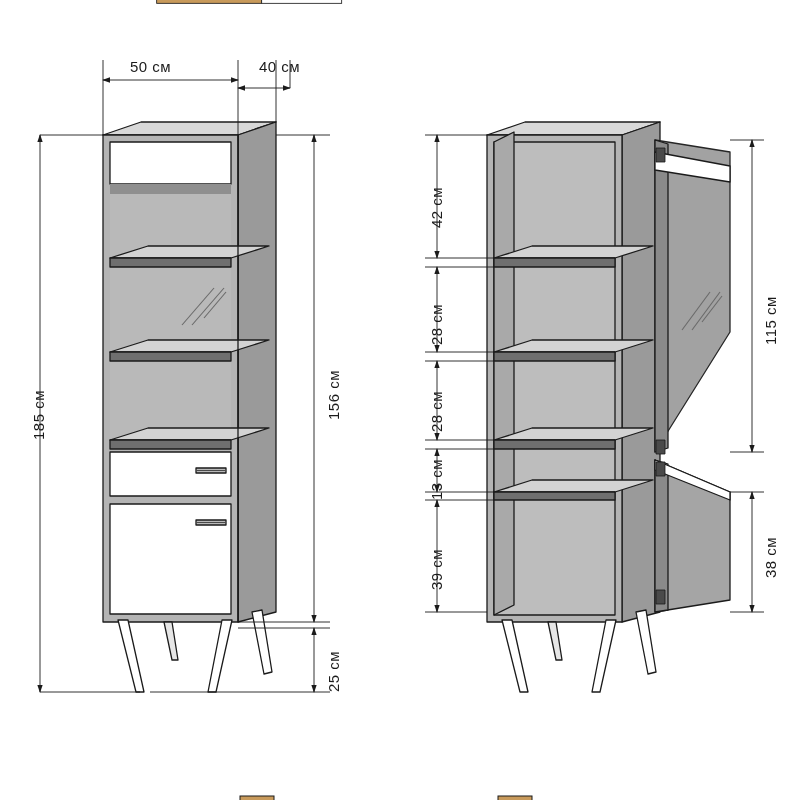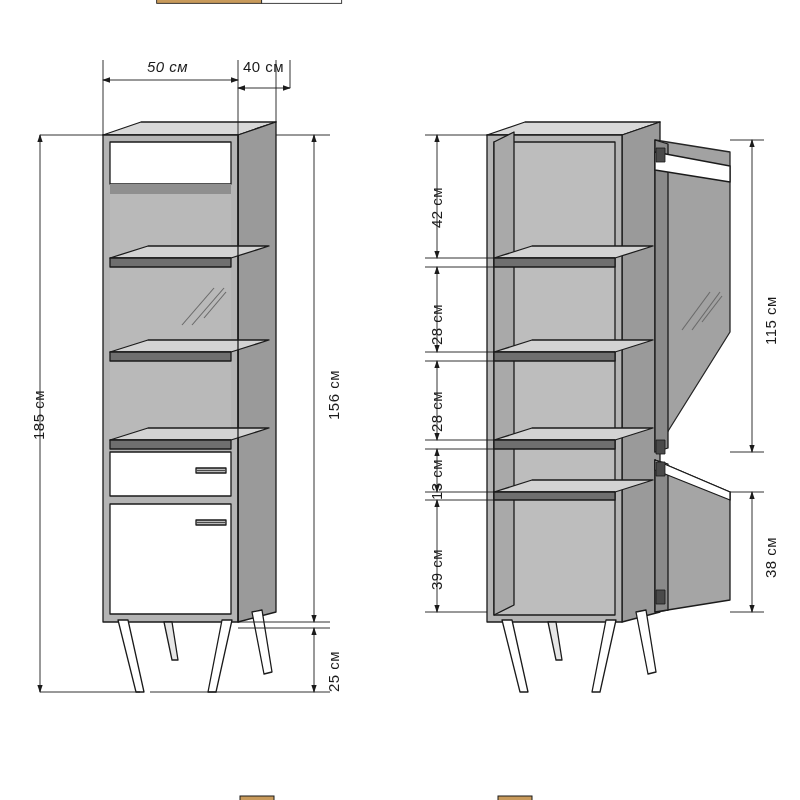--- a/index.html
+++ b/index.html
@@ -218,22 +218,22 @@
       <line x1="752" y1="140" x2="752" y2="452" marker-start="url(#arS)" marker-end="url(#ar)"></line>
       <line x1="730" y1="140" x2="764" y2="140"></line>
       <line x1="730" y1="452" x2="764" y2="452"></line>
 
       <line x1="752" y1="492" x2="752" y2="612" marker-start="url(#arS)" marker-end="url(#ar)"></line>
       <line x1="730" y1="492" x2="764" y2="492"></line>
       <line x1="730" y1="612" x2="764" y2="612"></line>
     </g>
   </svg>
 
-  <div class="dim-label" style="left:147px; top:58px;font-style:italic;">50 см</div>
-  <div class="dim-label" style="left:243px; top:58px;">40 см</div>
+  <div class="dim-label" style="left:130px; top:58px;">50 см</div>
+  <div class="dim-label" style="left:259px; top:58px;">40 см</div>
   <div class="dim-label vert" style="left:30px; top:440px;">185 см</div>
   <div class="dim-label vert" style="left:325px; top:420px;">156 см</div>
   <div class="dim-label vert" style="left:325px; top:692px;">25 см</div>
 
   <div class="dim-label vert" style="left:428px; top:228px;">42 см</div>
   <div class="dim-label vert" style="left:428px; top:345px;">28 см</div>
   <div class="dim-label vert" style="left:428px; top:432px;">28 см</div>
   <div class="dim-label vert" style="left:428px; top:500px;">13 см</div>
   <div class="dim-label vert" style="left:428px; top:590px;">39 см</div>
 

